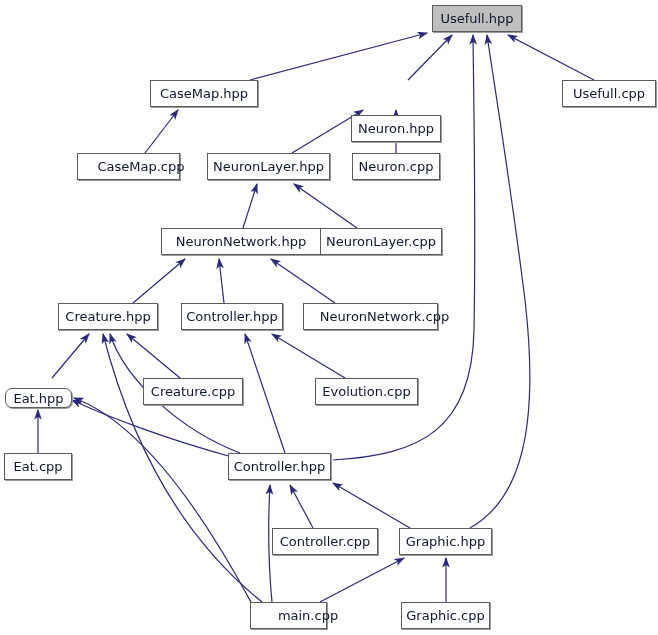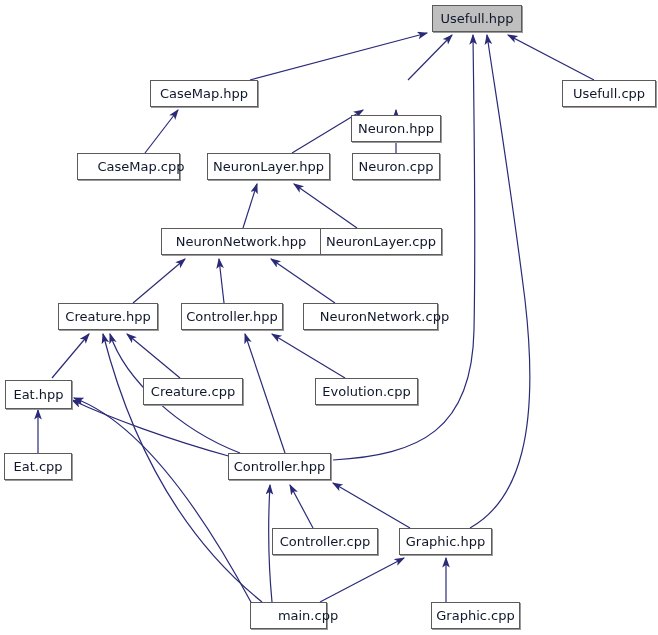--- a/index.html
+++ b/index.html
@@ -118,21 +118,21 @@
       </div>
       <div class="node" style="left: 58px; top: 303px; width: 100px; height: 27px;">
         <span class="node-label">Creature.hpp</span>
       </div>
       <div class="node" style="left: 181px; top: 303px; width: 102px; height: 27px;">
         <span class="node-label">Controller.hpp</span>
       </div>
       <div class="node" style="left: 303px; top: 303px; width: 135px; height: 27px; padding-left: 28px;">
         <span class="node-label">NeuronNetwork.cpp</span>
       </div>
-      <div class="node" style="left: 5px; top: 380px; width: 67px; height: 29px;">
+      <div class="node" style="left: 5px; top: 388px; width: 67px; height: 20px; border-radius: 7px;">
         <span class="node-label">Eat.hpp</span>
       </div>
       <div class="node" style="left: 143px; top: 378px; width: 100px; height: 27px; align-items: center;">
         <span class="node-label">Creature.cpp</span>
       </div>
       <div class="node" style="left: 315px; top: 378px; width: 103px; height: 27px;">
         <span class="node-label">Evolution.cpp</span>
       </div>
       <div class="node" style="left: 4px; top: 453px; width: 68px; height: 27px;">
         <span class="node-label">Eat.cpp</span>
@@ -142,17 +142,17 @@
       </div>
       <div class="node" style="left: 272px; top: 528px; width: 106px; height: 27px;">
         <span class="node-label">Controller.cpp</span>
       </div>
       <div class="node" style="left: 399px; top: 528px; width: 93px; height: 27px;">
         <span class="node-label">Graphic.hpp</span>
       </div>
       <div class="node" style="left: 250px; top: 602px; width: 77px; height: 27px; padding-left: 39px;">
         <span class="node-label">main.cpp</span>
       </div>
-      <div class="node" style="left: 401px; top: 602px; width: 89px; height: 27px; margin-left: 30px;">
+      <div class="node" style="left: 401px; top: 602px; width: 89px; height: 27px;">
         <span class="node-label">Graphic.cpp</span>
       </div>
     </div>
 </div>
 
 </body></html>

